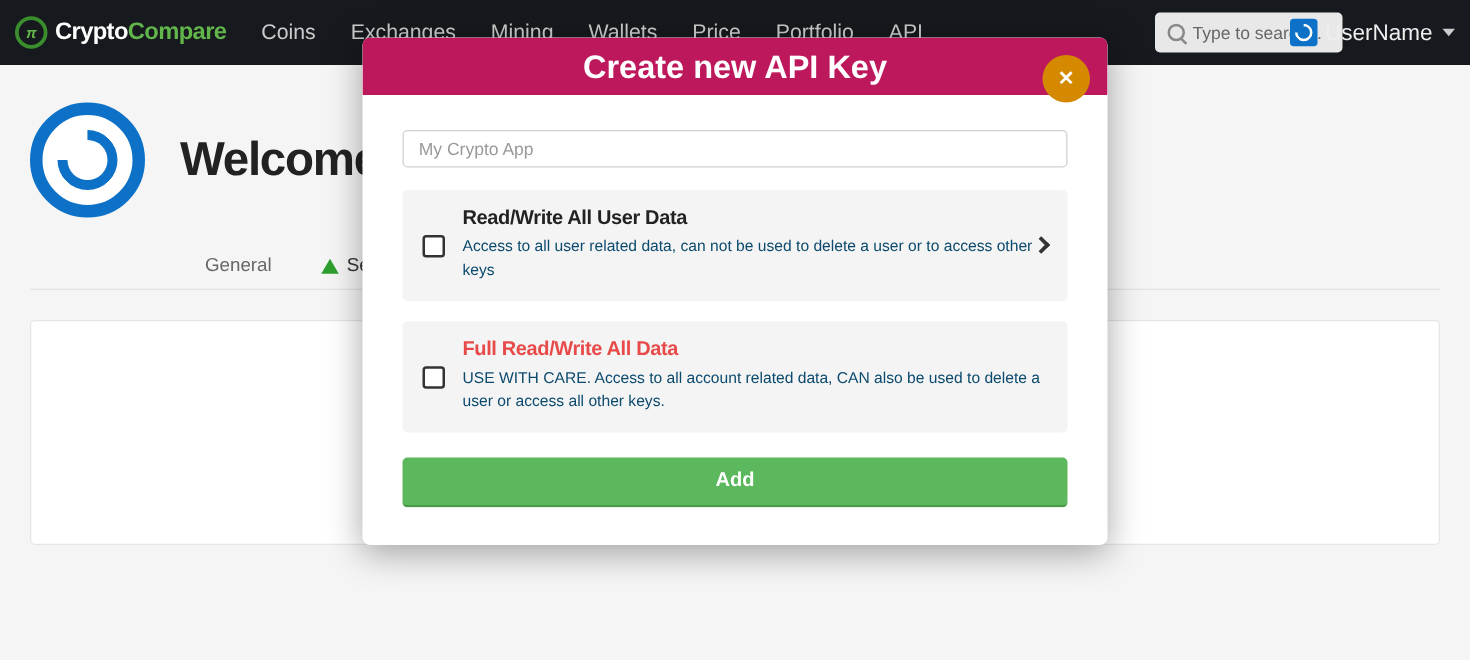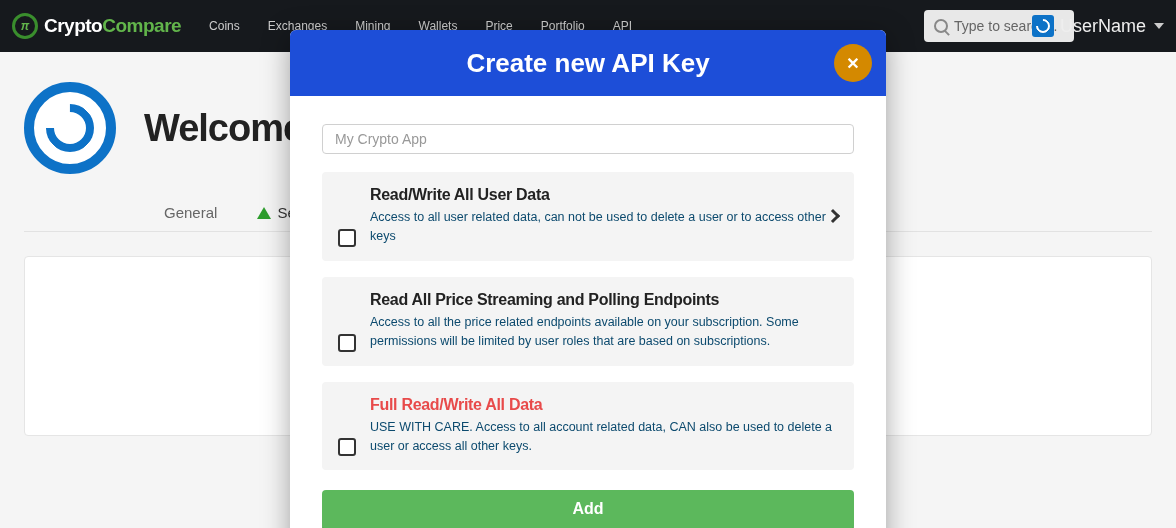--- a/index.html
+++ b/index.html
@@ -7,21 +7,21 @@
   body { background: #f5f5f5; position: relative; }
 
   
   .topnav { height: 52px; background: #16191d; display: flex; align-items: center; padding: 0 12px; color: #eee; position: relative; z-index: 1; }
   .logo { display: flex; align-items: center; gap: 6px; margin-right: 28px; }
   .logo-badge { width: 26px; height: 26px; border-radius: 50%; border: 3px solid #3a8e2d; position: relative; display:flex; align-items:center; justify-content:center;}
   .logo-badge span { color:#62b54b; font-size:12px; font-weight:bold; font-style:italic;}
   .logo-text { font-weight: 700; font-size: 19px; letter-spacing: -0.5px; }
   .logo-text .c1 { color: #fff; }
   .logo-text .c2 { color: #62b54b; }
-  .nav-links { display: flex; gap: 28px; font-size: 12px; color: #ccc; }
+  .nav-links { display: flex; gap: 28px; font-size: 17px; color: #ccc; }
   .nav-links span { cursor: pointer; }
   .search-wrap { margin-left: auto; margin-right: 90px; }
   .search { background: #e8e8e8; border-radius: 4px; height: 32px; width: 150px; display: flex; align-items: center; padding: 0 10px; gap:6px; color:#666; font-size:14px;}
   .search-icon { width:14px; height:14px; border:2px solid #888; border-radius:50%; position:relative; display:inline-block;}
   .search-icon:after { content:""; position:absolute; width:6px; height:2px; background:#888; bottom:-3px; right:-4px; transform:rotate(45deg);}
   .user-area { display:flex; align-items:center; gap:6px; font-size:18px; color:#eee; position:absolute; right:12px;}
   .user-badge { width:22px; height:22px; background:#0d72c7; border-radius:3px; display:flex; align-items:center; justify-content:center;}
   .user-badge-inner { width:14px; height:14px; border:2px solid #fff; border-radius:50%; border-top-color:transparent; transform:rotate(-45deg);}
   .caret-down { width:0; height:0; border-left:5px solid transparent; border-right:5px solid transparent; border-top:6px solid #ccc; margin-left:2px;}
 
@@ -36,28 +36,28 @@
   .warn { color:#333; display:flex; align-items:center; gap:6px;}
   .warn-tri { width:0; height:0; border-left:7px solid transparent; border-right:7px solid transparent; border-bottom:12px solid #2e9e2e; position:relative;}
   .hr { height:1px; background:#e2e2e2; margin-top:10px;}
   .content-box { margin:24px 0 0 0; border:1px solid #e5e5e5; border-radius:4px; height:180px; background:#fff;}
 
   
   .overlay { position:absolute; inset:0; background:transparent; z-index:5;}
 
   
   .modal { position:absolute; top:30px; left:50%; transform:translateX(-50%); width:596px; background:#fff; border-radius:6px; box-shadow:0 6px 28px rgba(0,0,0,0.35); z-index:10; overflow:hidden;}
-  .modal-header { background:#1d4ed8; height:66px; display:flex; align-items:center; justify-content:center; position:relative;}
+  .modal-header { background:#be185d; height:46px; display:flex; align-items:center; justify-content:center; position:relative;}
   .modal-title { color:#fff; font-size:26px; font-weight:800; font-family:"Segoe UI", Arial, sans-serif;}
   .close-btn { position:absolute; right:14px; top:14px; width:38px; height:38px; border-radius:50%; background:#d48900; display:flex; align-items:center; justify-content:center; cursor:pointer; color:#fff; font-size:16px; font-weight:700;}
   .modal-body { padding:28px 32px 30px;}
   .name-input { width:100%; height:30px; border:1px solid #d0d0d0; border-radius:4px; padding:12px 12px; font-size:14px; color:#333; }
   .name-input::placeholder { color:#999; }
 
-  .perm { background:#f4f4f4; border-radius:4px; padding:14px 16px; margin-top:16px; display:flex; gap:14px; align-items:flex-end; position:relative;}
+  .perm { background:#f4f4f4; border-radius:4px; padding:14px 16px; margin-top:16px; display:flex; gap:14px; align-items:center; position:relative;}
   .perm:first-of-type { margin-top:18px;}
   .checkbox { width:18px; height:18px; border:2px solid #333; border-radius:3px; flex-shrink:0; margin-top:2px; cursor:pointer; background:#fff;}
   .perm-title { font-size:16px; font-weight:800; color:#222; font-family:"Segoe UI",Arial,sans-serif; letter-spacing:-0.3px;}
   .perm-title.danger { color:#e84a4a;}
   .perm-desc { font-size:12.5px; color:#0c4a6e; margin-top:4px; line-height:1.55;}
   .chevron { position:absolute; right:16px; top:50%; transform:translateY(-50%); width:10px; height:10px; border-right:3px solid #333; border-top:3px solid #333; transform:translateY(-50%) rotate(45deg); cursor:pointer;}
 
   .add-btn { margin-top:20px; width:100%; height:40px; background:#5cb85c; border:none; border-radius:4px; color:#fff; font-size:16px; font-weight:700; cursor:pointer; border-bottom:2px solid #4a9a4a;}
 </style>
 </head>
@@ -128,27 +128,20 @@
 
     <div class="perm">
       <div class="checkbox"></div>
       <div>
         <div class="perm-title">Read/Write All User Data</div>
         <div class="perm-desc">Access to all user related data, can not be used to delete a user or to access other keys</div>
       </div>
       <span class="chevron"></span>
     </div>
 
-    <div class="perm">
-      <div class="checkbox"></div>
-      <div>
-        <div class="perm-title">Read All Price Streaming and Polling Endpoints</div>
-        <div class="perm-desc">Access to all the price related endpoints available on your subscription. Some permissions will be limited by user roles that are based on subscriptions.</div>
-      </div>
-    </div>
 
     <div class="perm">
       <div class="checkbox"></div>
       <div>
         <div class="perm-title danger">Full Read/Write All Data</div>
         <div class="perm-desc">USE WITH CARE. Access to all account related data, CAN also be used to delete a user or access all other keys.</div>
       </div>
     </div>
 
     <button class="add-btn">Add</button>

